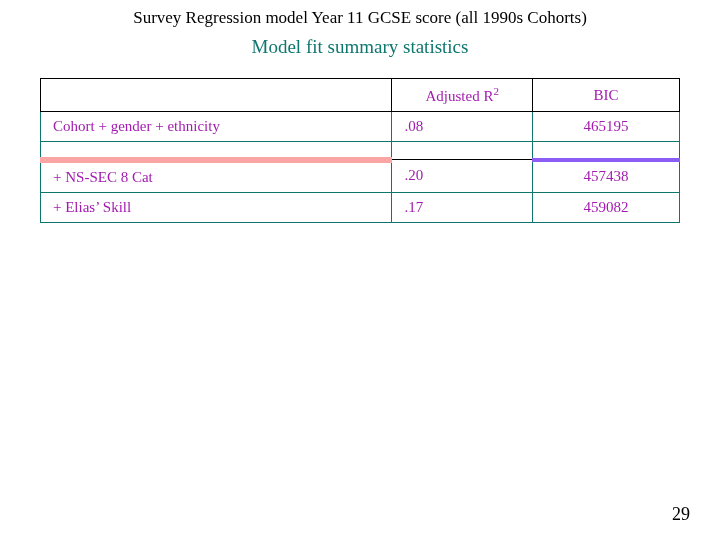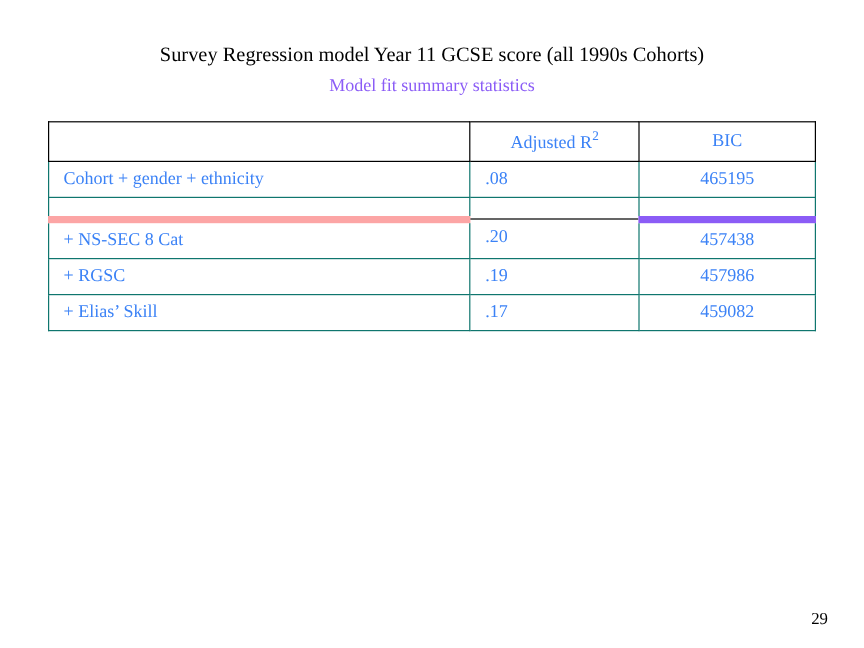--- a/index.html
+++ b/index.html
@@ -13,51 +13,51 @@
       height: 540px;
       background: #ffffff;
       font-family: 'Times New Roman', Times, serif;
       position: relative;
       overflow: hidden;
     }
 
     .page-container {
       width: 720px;
       height: 540px;
-      padding: 36px 40px;
+      padding: 8px 40px;
       display: flex;
       flex-direction: column;
       align-items: center;
     }
 
     .main-title {
       font-size: 17px;
       font-weight: normal;
       text-align: center;
       margin-bottom: 8px;
       color: #000;
     }
 
     .subtitle {
-      font-size: 15px;
+      font-size: 19px;
       font-weight: normal;
       text-align: center;
       margin-bottom: 20px;
-      color: #8b5cf6;
+      color: #0f766e;
     }
 
     .table-wrapper {
       width: 640px;
     }
 
     table {
       width: 100%;
       border-collapse: collapse;
       font-size: 15px;
-      color: #3b82f6;
+      color: #a21caf;
     }
 
     table td {
       border: 1px solid #0f766e;
       padding: 6px 12px;
     }
 
     .col-label {
       width: 55%;
     }
@@ -88,21 +88,21 @@
       display: inline-block;
       border: 1.5px solid #000;
       border-radius: 50%;
       padding: 1px 6px;
     }
 
     .page-number {
       position: absolute;
       bottom: 15px;
       right: 30px;
-      font-size: 14px;
+      font-size: 18px;
       color: #000;
     }
 
     .superscript {
       vertical-align: super;
       font-size: 11px;
     }
   </style>
 </head>
 <body>
@@ -131,29 +131,24 @@
 
         <tr>
           <td class="col-label" style="height:18px; border-bottom: none;"></td>
           <td class="col-r2" style="height:18px; border-bottom: none;"></td>
           <td class="col-bic" style="height:18px; border-bottom: none;"></td>
         </tr>
 
         <tr>
           <td class="col-label" style="border-top: 6px solid #fca5a5;">+ NS-SEC 8 Cat</td>
           <td class="col-r2" style="border-top: 1px solid #000;">.20</td>
-          <td class="col-bic" style="border-top: 6px solid #8b5cf6;">457438</td>
+          <td class="col-bic" style="border-top: 4px solid #8b5cf6;">457438</td>
         </tr>
 
 
-        <tr>
-          <td class="col-label">+ RGSC</td>
-          <td class="col-r2">.19</td>
-          <td class="col-bic">457986</td>
-        </tr>
 
 
         <tr>
           <td class="col-label">+ Elias’ Skill</td>
           <td class="col-r2">.17</td>
           <td class="col-bic">459082</td>
         </tr>
       </tbody>
     </table>
   </div>

